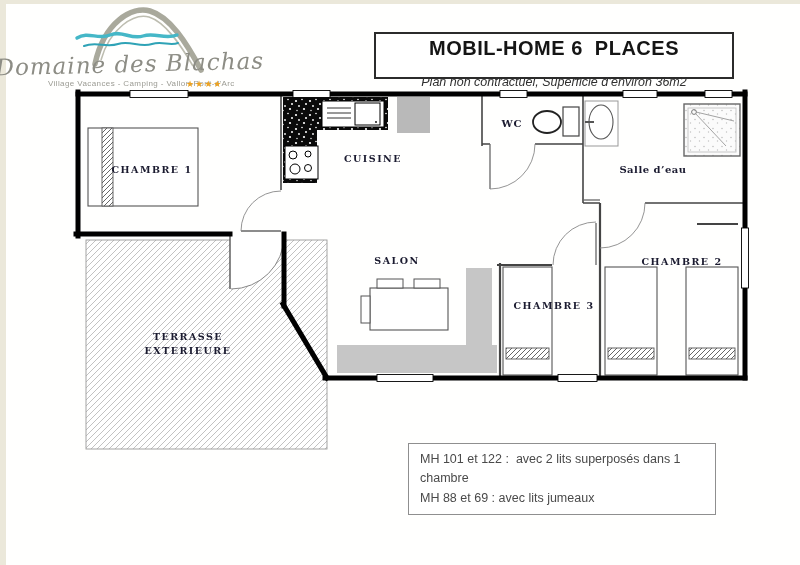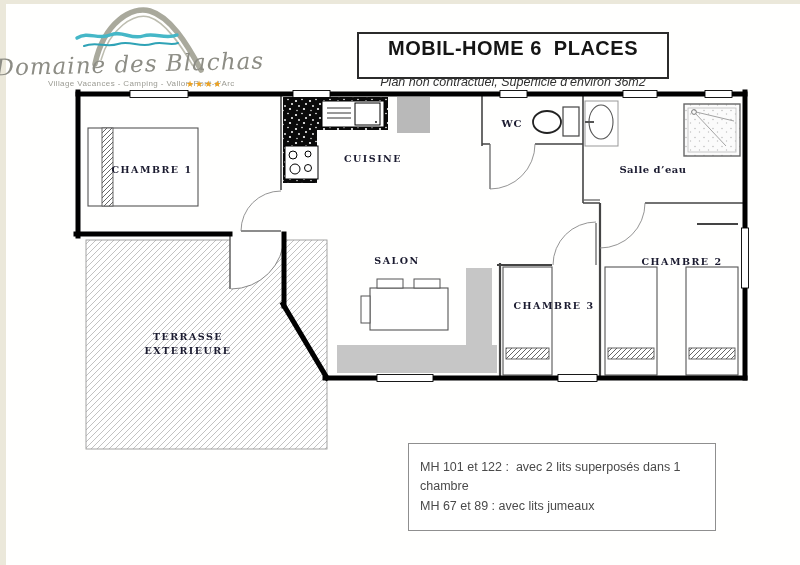--- a/index.html
+++ b/index.html
@@ -2,33 +2,33 @@
 <html><head>
 <meta charset="utf-8">
 <style>
   html,body{margin:0;padding:0;background:#ffffff;}
   .page{
     position:relative;width:800px;height:565px;background:#fffffe;
     font-family:"Liberation Sans",sans-serif;overflow:hidden;
   }
   .plan-svg{position:absolute;left:0;top:0;}
   .title-box{
-    position:absolute;left:357px;top:32px;width:312px;height:47px;
+    position:absolute;left:374px;top:32px;width:360px;height:47px;
     border:2px solid #2b2b2b;background:#ffffff;text-align:center;box-sizing:border-box;
   }
   .title-box .title{
     font-weight:bold;font-size:20px;letter-spacing:.5px;color:#151515;margin-top:3px;
   }
   .title-box .subtitle{
     font-style:italic;font-size:12.5px;color:#303030;margin-top:15px;
   }
   .note-box{
     position:absolute;left:408px;top:443px;width:308px;
     border:1px solid #8f8f8f;background:#ffffff;box-sizing:border-box;
-    padding:14px 11px;font-size:12.5px;color:#4a4a4a;line-height:1.55;
+    padding:6px 11px;font-size:12.5px;color:#4a4a4a;line-height:1.55;
   }
 </style>
 </head>
 <body>
 
 <div class="page">
 
   <svg class="plan-svg" width="800" height="565" viewBox="0 0 800 565">
     <defs>
       <pattern id="terrHatch" width="6" height="6" patternUnits="userSpaceOnUse">
@@ -182,16 +182,16 @@
     </g>
   </svg>
 
   <div class="title-box">
     <div class="title">MOBIL-HOME 6&nbsp; PLACES</div>
     <div class="subtitle">Plan non contractuel, Superficie d’environ 36m2</div>
   </div>
 
   <div class="note-box">
     <div>MH 101 et 122 :&nbsp; avec 2 lits superposés dans 1 chambre</div>
-    <div>MH 67 et 89 : avec lits jumeaux</div>
+    <div>MH 88 et 69 : avec lits jumeaux</div>
   </div>
 
 </div>
 
 </body></html>

